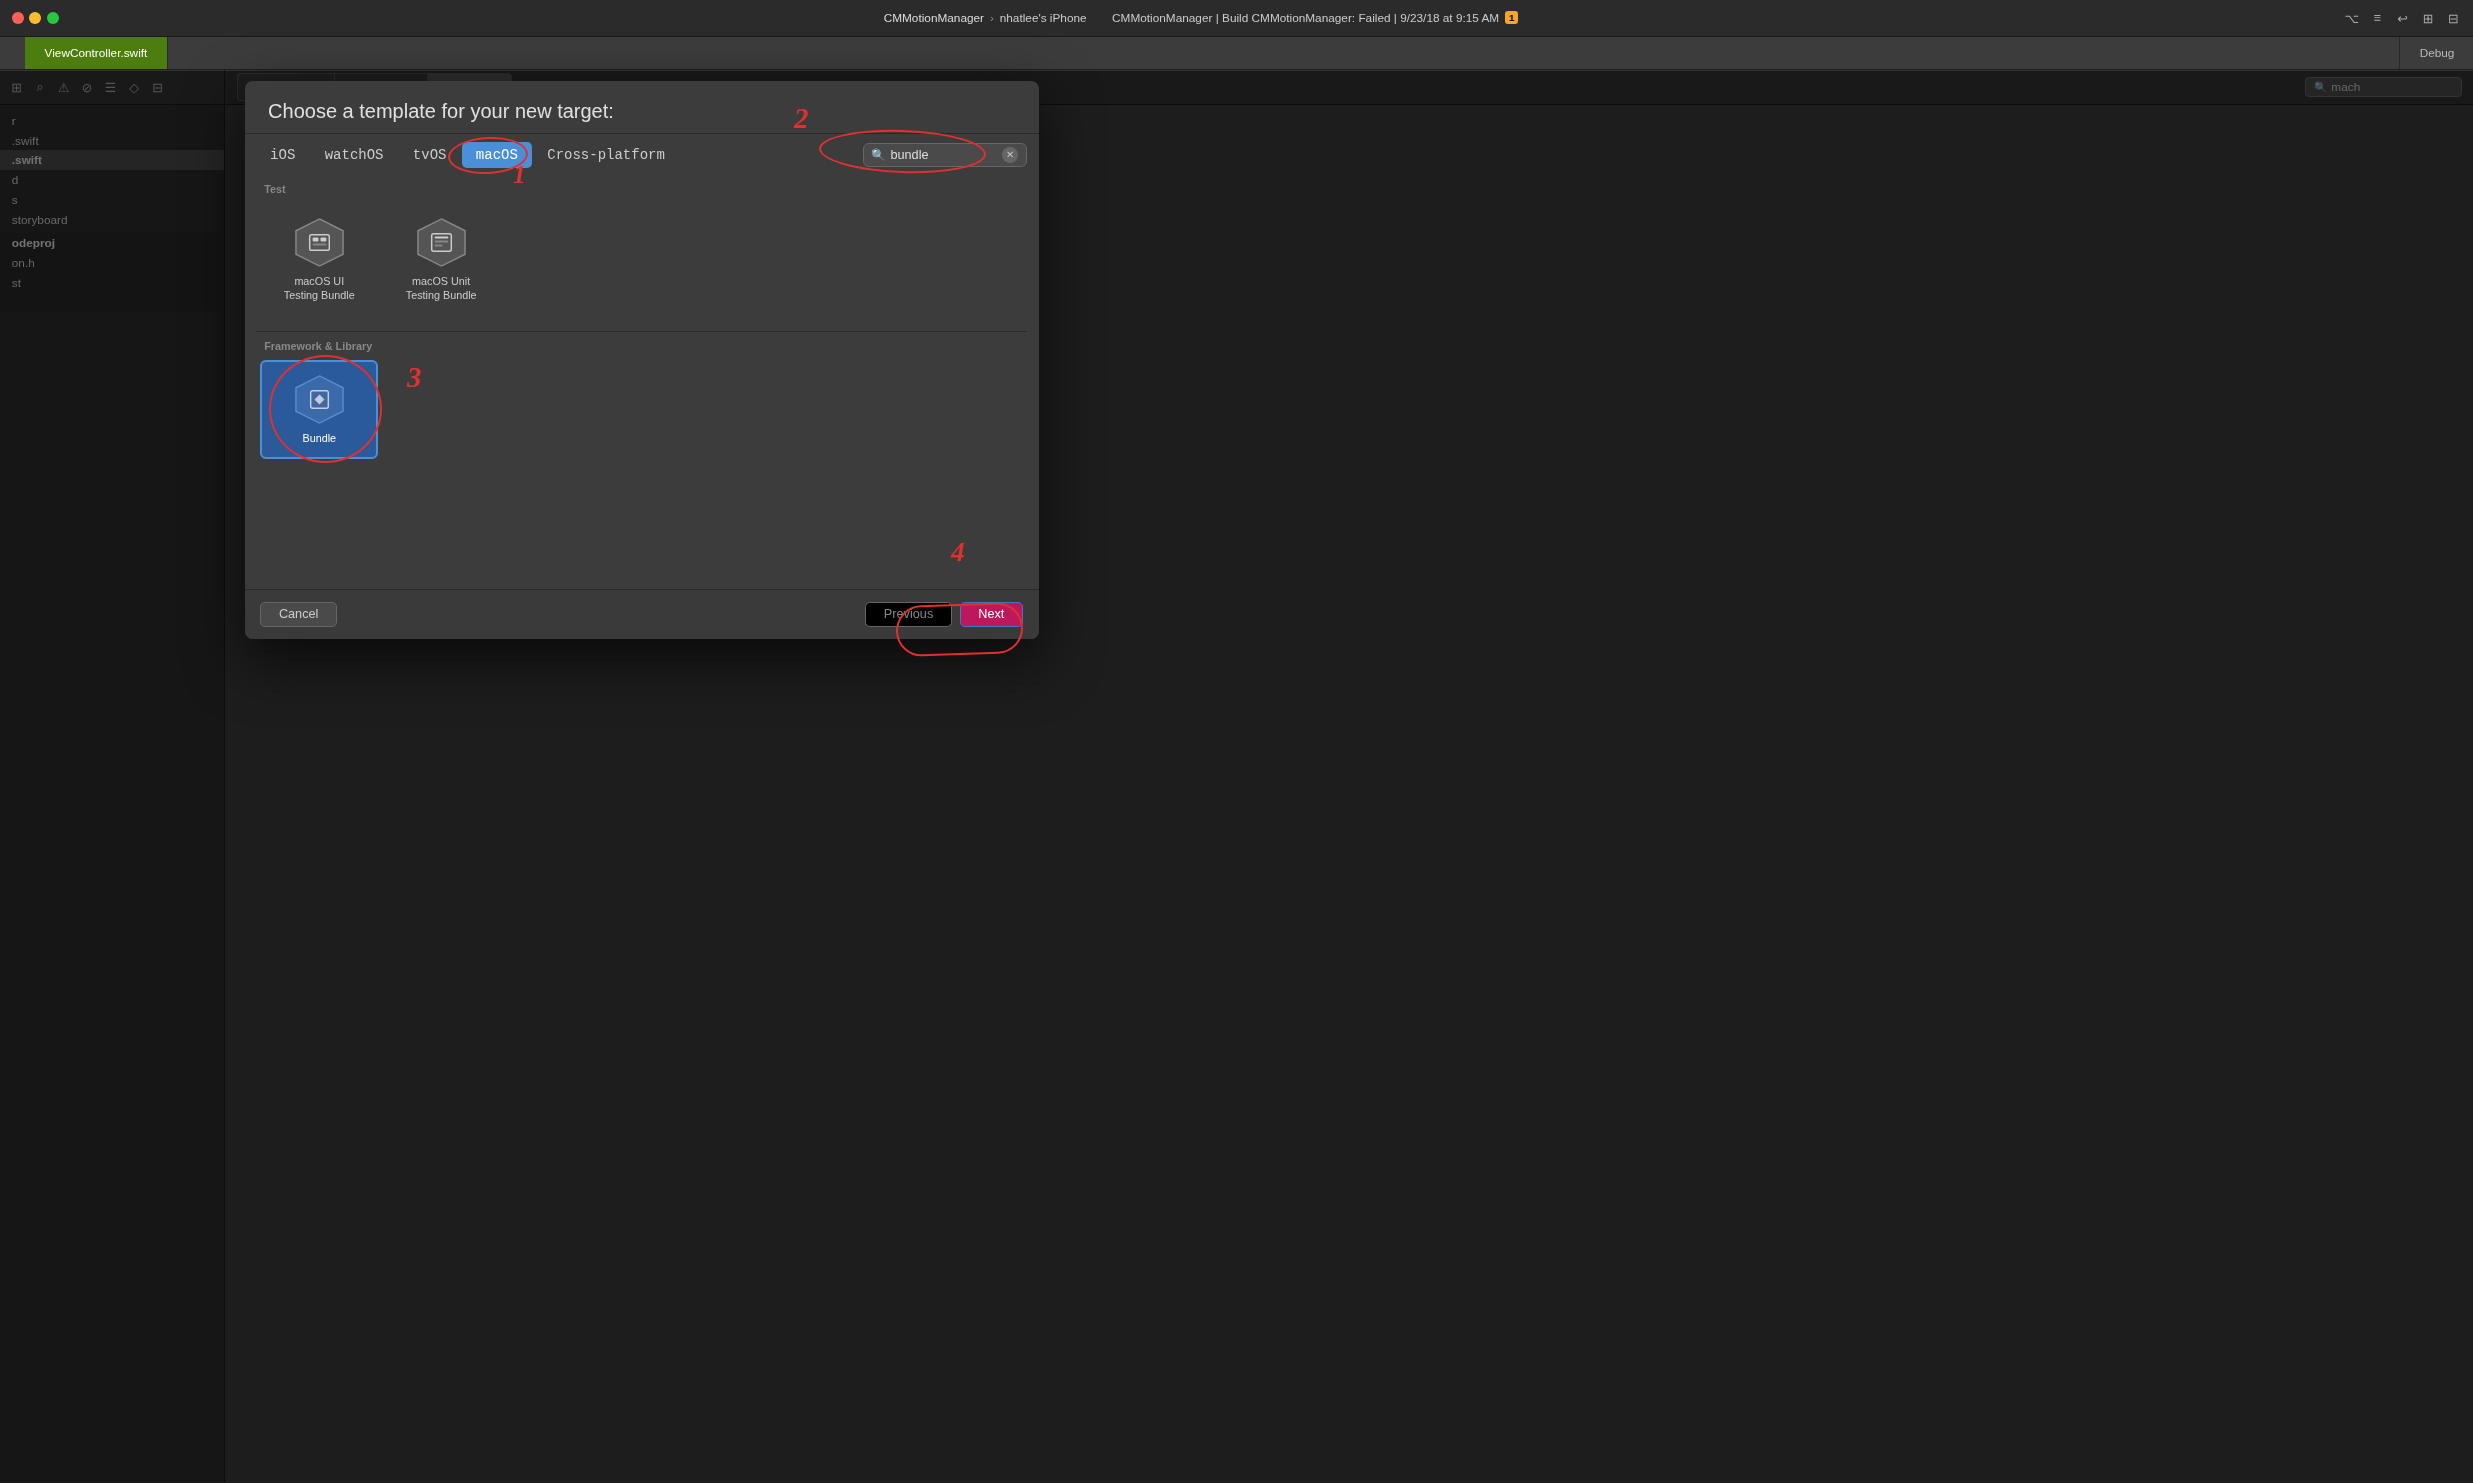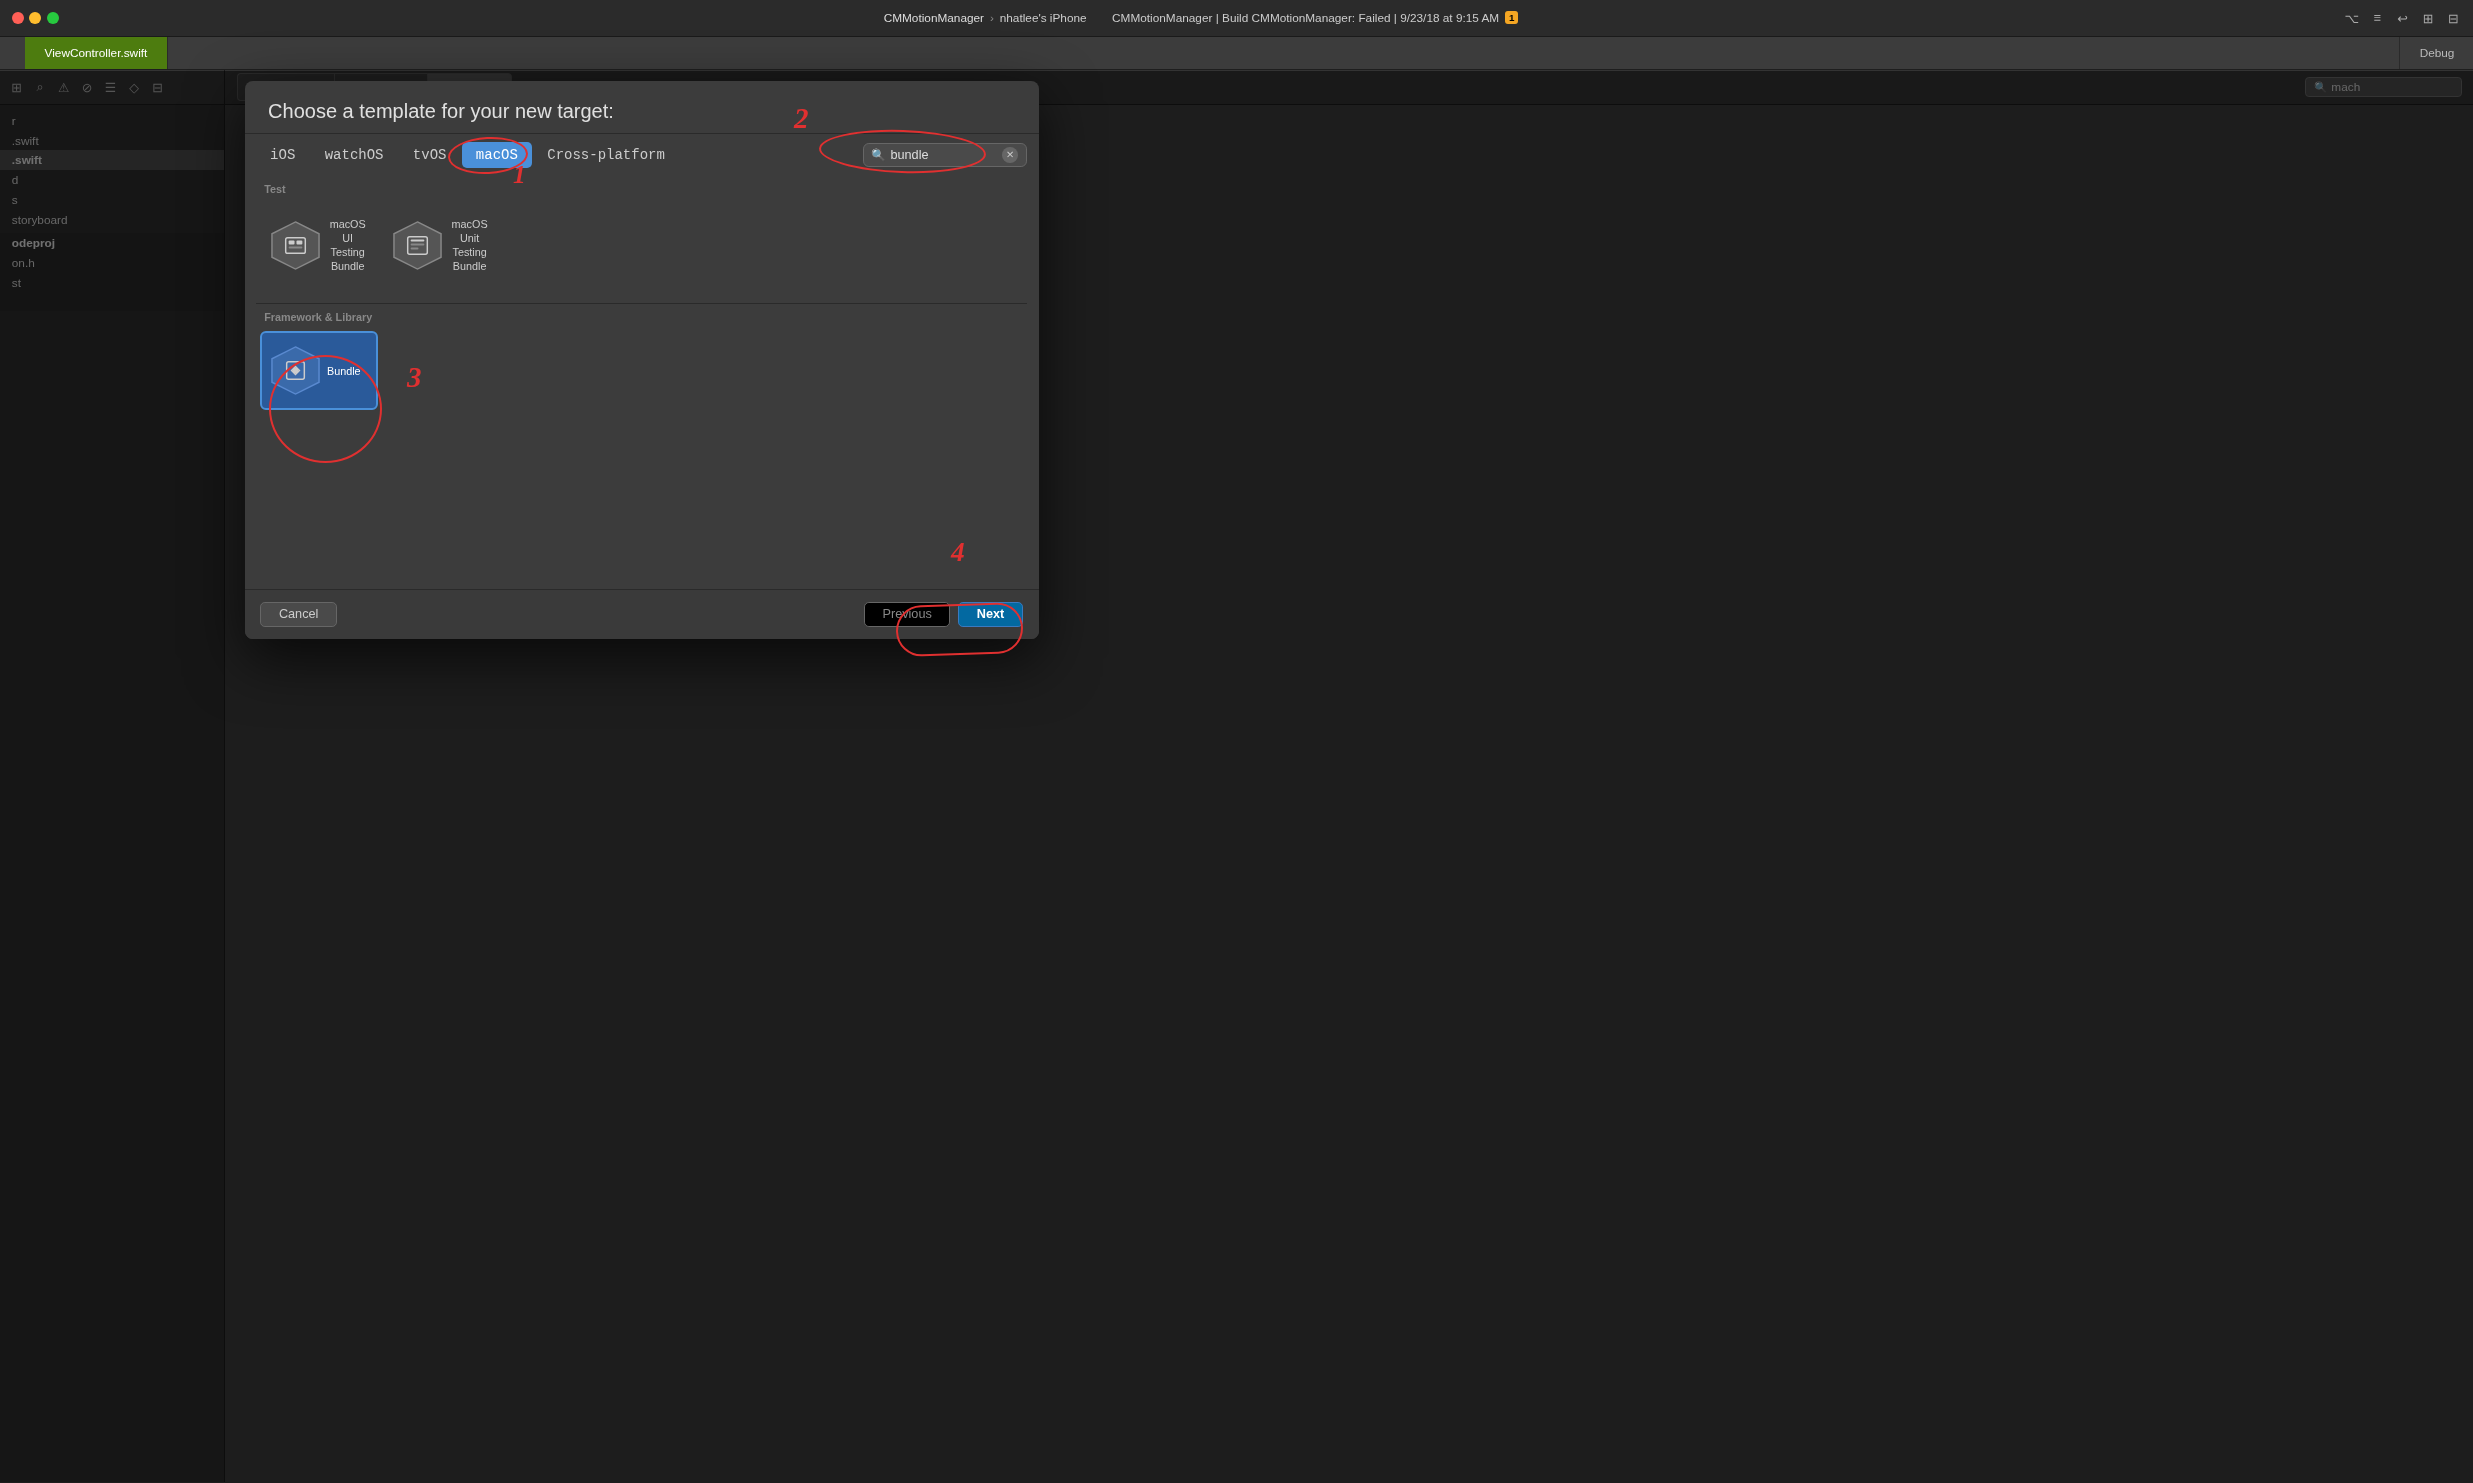--- a/index.html
+++ b/index.html
@@ -335,21 +335,21 @@
     .template-grid {
       display: flex;
       flex-wrap: wrap;
       gap: 3.9px;
       padding: 0 3.9px 11.8px;
     }
     .template-item {
       width: 118px;
       padding: 11.8px 7.8px;
       display: flex;
-      flex-direction: row;
+      flex-direction: column;
       align-items: center;
       gap: 5.9px;
       cursor: pointer;
       border-radius: 5.9px;
       border: 2px solid transparent;
     }
     .template-item.selected {
       background: #2a5a9a;
       border-color: #4a90d9;
     }
@@ -394,24 +394,24 @@
       background: #4a4a4a;
       border-color: #666;
       color: #ccc;
     }
     .btn-prev {
       background: #000000;
       border-color: #666;
       color: #888;
     }
     .btn-next {
-      background: #0369a1;
+      background: #be185d;
       border-color: #3a7ac0;
       color: #fff;
-      font-weight: 700;
+      font-weight: 400;
       text-align: center;
     }
     .footer-right {
       display: flex;
       gap: 7.8px;
     }
     .section-divider {
       height: 1px;
       background: #2a2a2a;
       margin: 3.9px 0;

